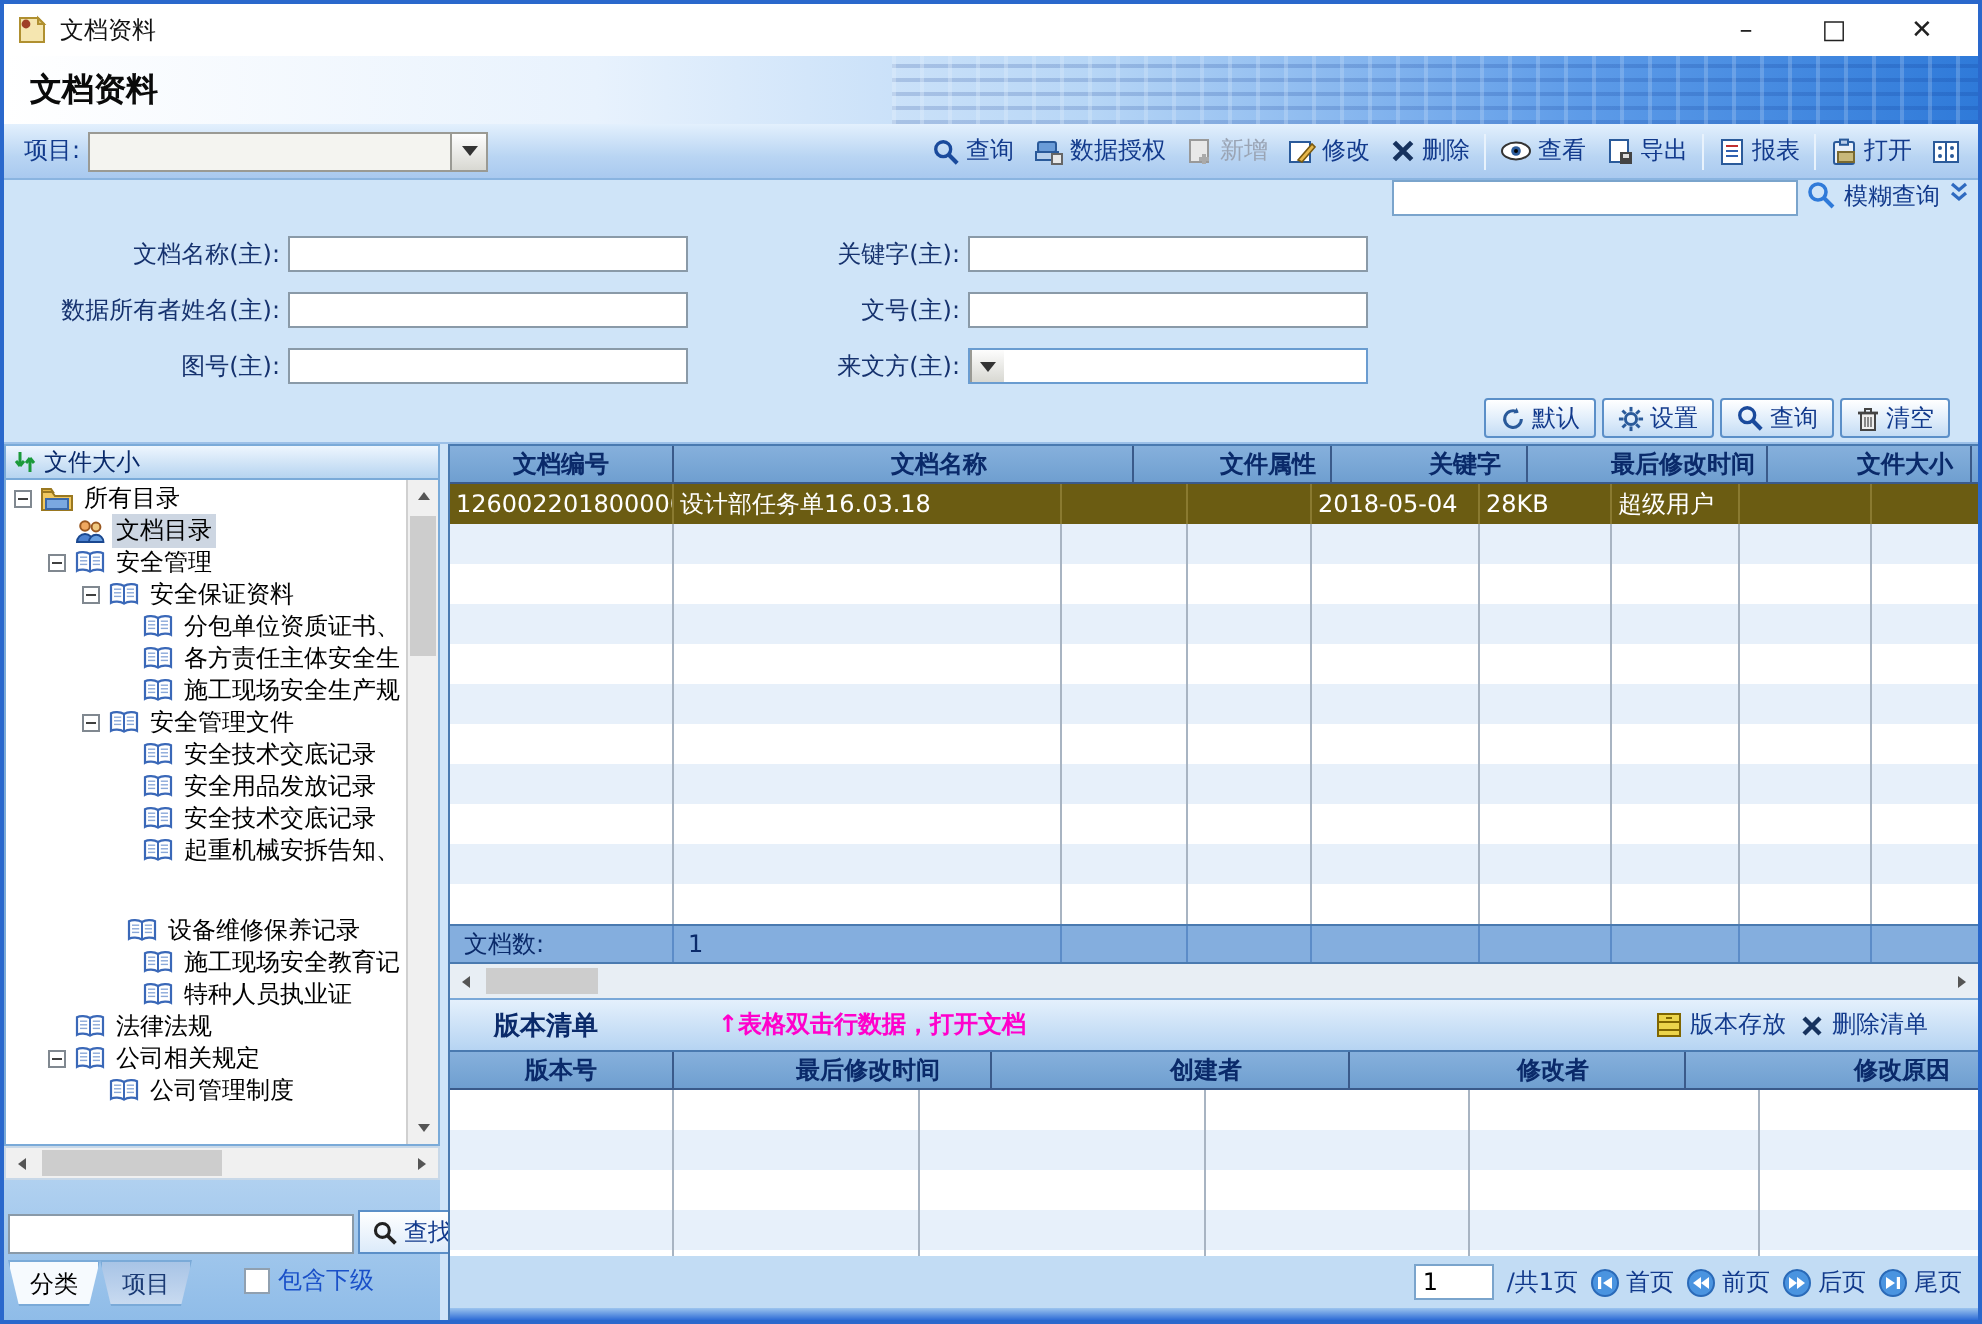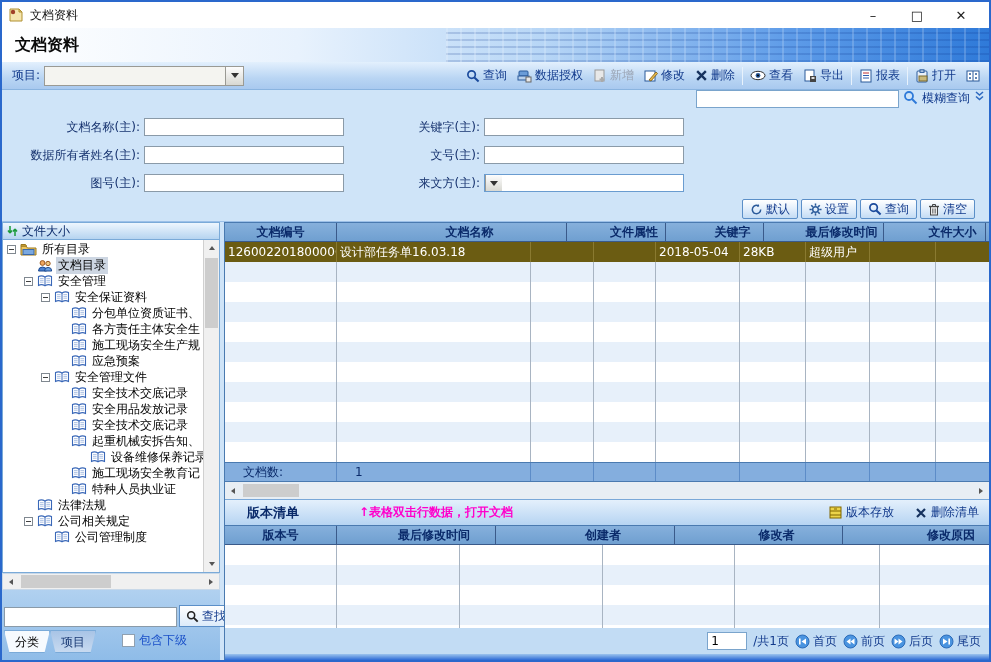--- a/index.html
+++ b/index.html
@@ -91,31 +91,31 @@
   .grid { border-left: 1px solid #4a7ab0; }
   .grid-header { height: 20px; flex: none; display: flex; background: linear-gradient(#86b0dc,#6f9fd0); border-top: 1px solid #4a7ab0; border-bottom: 1px solid #3a5a8a; gap: 36px; }
   .gh-cell { color: #0a2a6a; font-weight: bold; display: flex; align-items: center; justify-content: center; border-right: 1px solid #3a5a8a; overflow: hidden; white-space: nowrap; flex: none; }
   .grid-row { height: 20px; flex: none; display: flex; }
   .gr-cell { display: flex; align-items: center; padding-left: 3px; border-right: 1px solid #a8b4c2; overflow: hidden; white-space: nowrap; flex: none; }
   .row-selected { background: #6b5c12; color: #fff; }
   .row-selected .gr-cell { border-right-color: #8a7a30; }
   .row-alt { background: #e7f0fa; }
   .row-white { background: #ffffff; }
   .grid-footer { height: 20px; flex: none; display: flex; background: #84aede; border-top: 1px solid #4a7ab0; border-bottom: 1px solid #4a7ab0; color: #0a2a6a; }
-  .gf-cell { display: flex; align-items: center; padding-left: 18px; border-right: 1px solid #5c8cc8; overflow: hidden; flex: none; }
+  .gf-cell { display: flex; align-items: center; padding-left: 7px; border-right: 1px solid #5c8cc8; overflow: hidden; flex: none; }
   .main-hscroll { height: 17px; flex: none; background: #e8eef4; display: flex; align-items: center; }
   .main-hscroll .thumb { width: 56px; height: 13px; background: #cdcdcd; margin-left: 2px; }
   .main-hscroll .sb-btn { width: 16px; height: 100%; display: flex; align-items: center; justify-content: center; flex: none; }
   .main-hscroll .sb-btn.right { margin-left: auto; }
 
   
   .version-bar { height: 26px; flex: none; background: linear-gradient(#e4f0fc,#b6d4f2); border-top: 1px solid #7aa8d8; display: flex; align-items: center; }
   .vb-title { font-size: 13px; font-weight: bold; color: #0a2a6a; margin-left: 22px; }
   .vb-hint { color: #ff00cc; font-weight: bold; margin-left: 60px; }
-  .vb-btns { margin-left: auto; display: flex; align-items: center; gap: 21px; padding-right: 10px; }
+  .vb-btns { margin-left: auto; display: flex; align-items: center; gap: 7px; padding-right: 25px; }
   .vb-btn { display: flex; align-items: center; gap: 4px; color: #123a8c; cursor: default; white-space: nowrap; }
   .version-body { height: 83px; flex: none; overflow: hidden; }
 
   
   .pagination { height: 26px; flex: none; background: #c2dcf4; display: flex; align-items: center; justify-content: flex-end; gap: 6px; padding-right: 8px; color: #123a8c; }
   .pg-input { width: 40px; height: 18px; background: #fff; border: 1px solid #7aa4cc; padding-left: 3px; font-size: 12px; }
   .pg-btn { display: flex; align-items: center; gap: 3px; cursor: default; white-space: nowrap; }
   .bottom-frame { height: 6px; flex: none; background: linear-gradient(#9cc4ee,#2e6cd6); }
   input { outline: none; font-family: inherit; }
 </style>
@@ -463,38 +463,20 @@
                     <line x1="3" y1="5.4" x2="6.6" y2="5.4"></line>
                     <line x1="3" y1="7.2" x2="6.6" y2="7.2"></line>
                     <line x1="9.4" y1="3.6" x2="13" y2="3.6"></line>
                     <line x1="9.4" y1="5.4" x2="13" y2="5.4"></line>
                     <line x1="9.4" y1="7.2" x2="13" y2="7.2"></line>
                   </g>
                 </svg>
               </span>
               <span class="lbl">施工现场安全生产规</span>
             </div>
-            <div class="tree-item" style="padding-left: 55px;">
-              <span class="exp-spacer"></span>
-              <span class="t-icon">
-                <svg width="16" height="12" viewBox="0 0 16 12">
-                  <path d="M8 2 C6 0.8 3 0.8 1.5 1.6 V10.4 C3 9.6 6 9.6 8 10.8 C10 9.6 13 9.6 14.5 10.4 V1.6 C13 0.8 10 0.8 8 2 z" fill="#fff" stroke="#3a68b8" stroke-width="1.1"></path>
-                  <line x1="8" y1="2" x2="8" y2="10.8" stroke="#3a68b8"></line>
-                  <g stroke="#8aa8d8" stroke-width=".7">
-                    <line x1="3" y1="3.6" x2="6.6" y2="3.6"></line>
-                    <line x1="3" y1="5.4" x2="6.6" y2="5.4"></line>
-                    <line x1="3" y1="7.2" x2="6.6" y2="7.2"></line>
-                    <line x1="9.4" y1="3.6" x2="13" y2="3.6"></line>
-                    <line x1="9.4" y1="5.4" x2="13" y2="5.4"></line>
-                    <line x1="9.4" y1="7.2" x2="13" y2="7.2"></line>
-                  </g>
-                </svg>
-              </span>
-              <span class="lbl">应急预案</span>
-            </div>
             <div class="tree-item" style="padding-left: 38px;">
               <span class="expander"></span>
               <span class="t-icon">
                 <svg width="16" height="12" viewBox="0 0 16 12">
                   <path d="M8 2 C6 0.8 3 0.8 1.5 1.6 V10.4 C3 9.6 6 9.6 8 10.8 C10 9.6 13 9.6 14.5 10.4 V1.6 C13 0.8 10 0.8 8 2 z" fill="#fff" stroke="#3a68b8" stroke-width="1.1"></path>
                   <line x1="8" y1="2" x2="8" y2="10.8" stroke="#3a68b8"></line>
                   <g stroke="#8aa8d8" stroke-width=".7">
                     <line x1="3" y1="3.6" x2="6.6" y2="3.6"></line>
                     <line x1="3" y1="5.4" x2="6.6" y2="5.4"></line>
                     <line x1="3" y1="7.2" x2="6.6" y2="7.2"></line>
@@ -571,21 +553,21 @@
                     <line x1="3" y1="5.4" x2="6.6" y2="5.4"></line>
                     <line x1="3" y1="7.2" x2="6.6" y2="7.2"></line>
                     <line x1="9.4" y1="3.6" x2="13" y2="3.6"></line>
                     <line x1="9.4" y1="5.4" x2="13" y2="5.4"></line>
                     <line x1="9.4" y1="7.2" x2="13" y2="7.2"></line>
                   </g>
                 </svg>
               </span>
               <span class="lbl">起重机械安拆告知、</span>
             </div>
-            <div class="tree-item" style="padding-left: 74px;">
+            <div class="tree-item" style="padding-left: 47px; margin-top: 24px;">
               <span class="exp-spacer"></span>
               <span class="t-icon">
                 <svg width="16" height="12" viewBox="0 0 16 12">
                   <path d="M8 2 C6 0.8 3 0.8 1.5 1.6 V10.4 C3 9.6 6 9.6 8 10.8 C10 9.6 13 9.6 14.5 10.4 V1.6 C13 0.8 10 0.8 8 2 z" fill="#fff" stroke="#3a68b8" stroke-width="1.1"></path>
                   <line x1="8" y1="2" x2="8" y2="10.8" stroke="#3a68b8"></line>
                   <g stroke="#8aa8d8" stroke-width=".7">
                     <line x1="3" y1="3.6" x2="6.6" y2="3.6"></line>
                     <line x1="3" y1="5.4" x2="6.6" y2="5.4"></line>
                     <line x1="3" y1="7.2" x2="6.6" y2="7.2"></line>
                     <line x1="9.4" y1="3.6" x2="13" y2="3.6"></line>

